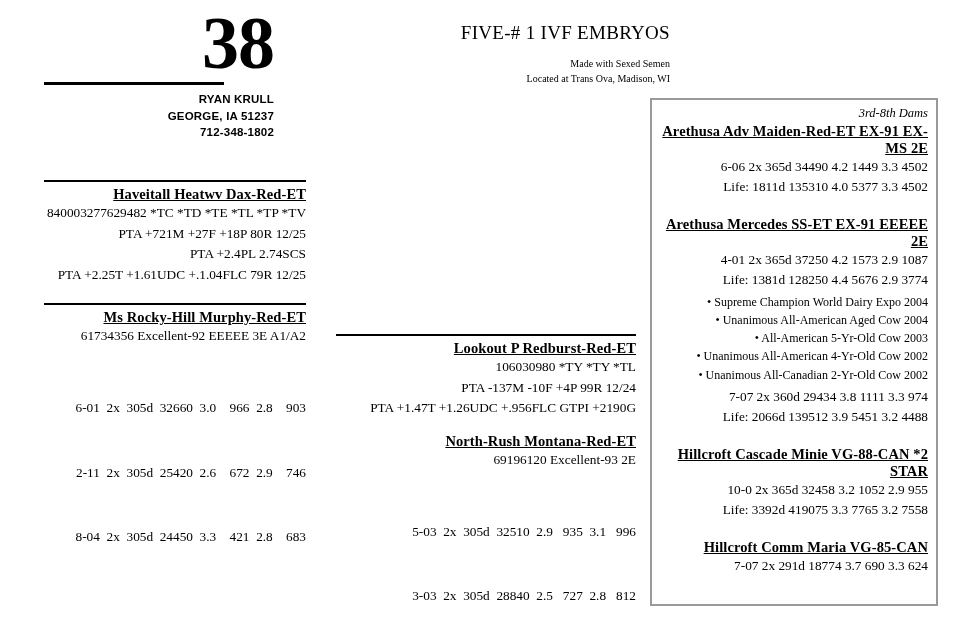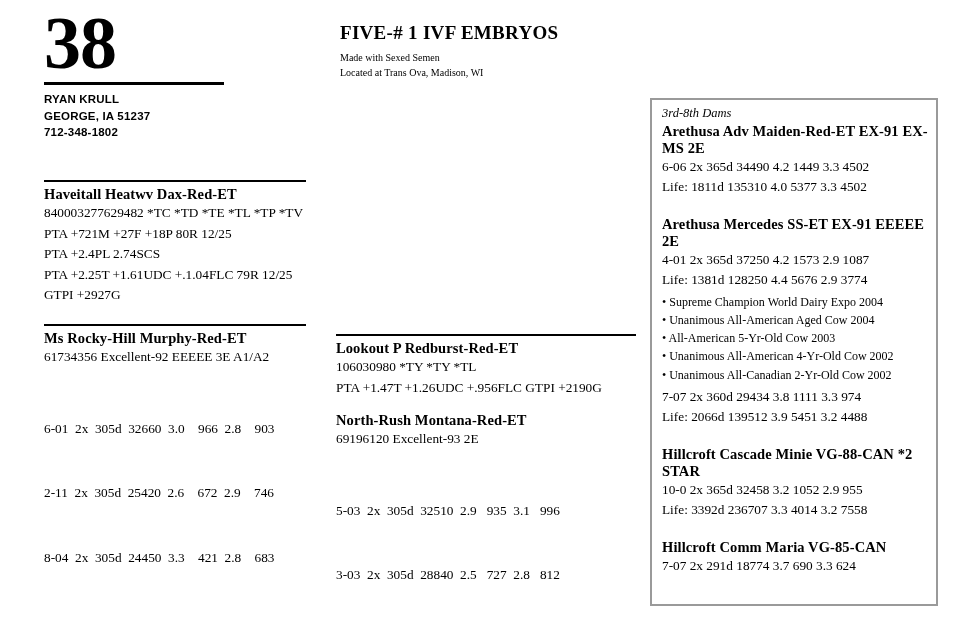--- a/index.html
+++ b/index.html
@@ -12,20 +12,21 @@
     height: 642px;
     font-family: "Liberation Sans", sans-serif;
     color: #000000;
     position: relative;
     overflow: hidden;
   }
   .page {
     position: relative;
     width: 978px;
     height: 642px;
+    text-align: right;
   }
 
   
   .lot-block {
     position: absolute;
     left: 44px;
     top: 6px;
     width: 230px;
   }
   .lot-number {
@@ -52,36 +53,37 @@
   
   .header-center {
     position: absolute;
     left: 340px;
     top: 22px;
     width: 330px;
   }
   .sale-title {
     font-family: "Liberation Serif", serif;
     font-size: 19px;
-    font-weight: bold;
+    font-weight: normal;
     letter-spacing: 0.3px;
-    margin-bottom: 6px;
+    margin-bottom: 12px;
   }
   .sale-sub {
     font-family: "Liberation Serif", serif;
     font-size: 10px;
     line-height: 1.5;
   }
 
   
   .ped-name {
     font-family: "Liberation Serif", serif;
     font-size: 14.5px;
     font-weight: bold;
     letter-spacing: 0.1px;
+    text-decoration: underline;
   }
   .ped-line {
     font-family: "Liberation Serif", serif;
     font-size: 13.3px;
     line-height: 1.55;
   }
   .rule {
     height: 2px;
     background: #000;
     margin: 4px 0 4px 0;
@@ -117,21 +119,21 @@
 
   
   .col-right {
     position: absolute;
     left: 650px;
     top: 98px;
     width: 288px;
     height: 508px;
     border: 2px solid #9a9a9a;
     box-sizing: border-box;
-    padding: 6px 0 6px 10px;
+    padding: 6px 8px 6px 10px;
   }
   .dams-head {
     font-family: "Liberation Serif", serif;
     font-style: italic;
     font-size: 12.5px;
     margin-bottom: 2px;
   }
   .col-right .ani + .ani {
     margin-top: 19px;
   }
@@ -166,21 +168,20 @@
 
   <div class="col-left">
 
     <div class="block">
       <div class="rule"></div>
       <div class="ped-name">Haveitall Heatwv Dax-Red-ET</div>
       <div class="ped-line">840003277629482 *TC *TD *TE *TL *TP *TV</div>
       <div class="ped-line">PTA +721M +27F +18P 80R 12/25</div>
       <div class="ped-line">PTA +2.4PL 2.74SCS</div>
       <div class="ped-line">PTA +2.25T +1.61UDC +.1.04FLC 79R 12/25</div>
-      <div class="ped-line">GTPI +2927G</div>
     </div>
 
     <div class="block">
       <div class="rule"></div>
       <div class="ped-name">Ms Rocky-Hill Murphy-Red-ET</div>
       <div class="ped-line">61734356 Excellent-92 EEEEE 3E A1/A2</div>
       <div class="lact-table" style="margin-top:7px">
         <div>6-01  2x  305d  32660  3.0    966  2.8    903</div>
         <div>2-11  2x  305d  25420  2.6    672  2.9    746</div>
         <div>8-04  2x  305d  24450  3.3    421  2.8    683</div>
@@ -192,20 +193,21 @@
     </div>
 
   </div>
 
   <div class="col-mid">
 
     <div class="block">
       <div class="rule"></div>
       <div class="ped-name">Lookout P Redburst-Red-ET</div>
       <div class="ped-line">106030980 *TY *TY *TL</div>
+      <div class="ped-line">PTA -137M -10F +4P 99R 12/24</div>
       <div class="ped-line">PTA +1.47T +1.26UDC +.956FLC GTPI +2190G</div>
     </div>
 
     <div class="block">
       <div class="ped-name">North-Rush Montana-Red-ET</div>
       <div class="ped-line">69196120 Excellent-93 2E</div>
       <div class="lact-table" style="margin-top:7px">
         <div>5-03  2x  305d  32510  2.9   935  3.1   996</div>
         <div>3-03  2x  305d  28840  2.5   727  2.8   812</div>
         
@@ -242,21 +244,21 @@
     </div>
 
     <div class="ani">
       <div class="ped-line tight">7-07  2x  360d  29434  3.8  1111  3.3    974</div>
       <div class="ped-line tight">Life:   2066d  139512  3.9  5451  3.2  4488</div>
     </div>
 
     <div class="ani">
       <div class="ped-name">Hillcroft Cascade Minie  VG-88-CAN  *2 STAR</div>
       <div class="ped-line tight">10-0  2x  365d  32458  3.2  1052  2.9    955</div>
-      <div class="ped-line tight">Life:   3392d  236707  3.3  4014  3.2  7558</div>
+      <div class="ped-line tight">Life:   3392d  419075  3.3  7765  3.2  7558</div>
     </div>
 
     <div class="ani">
       <div class="ped-name">Hillcroft Comm Maria VG-85-CAN</div>
       <div class="ped-line tight">7-07  2x  291d  18774  3.7    690  3.3    624</div>
 
     </div>
 
   </div>
 

